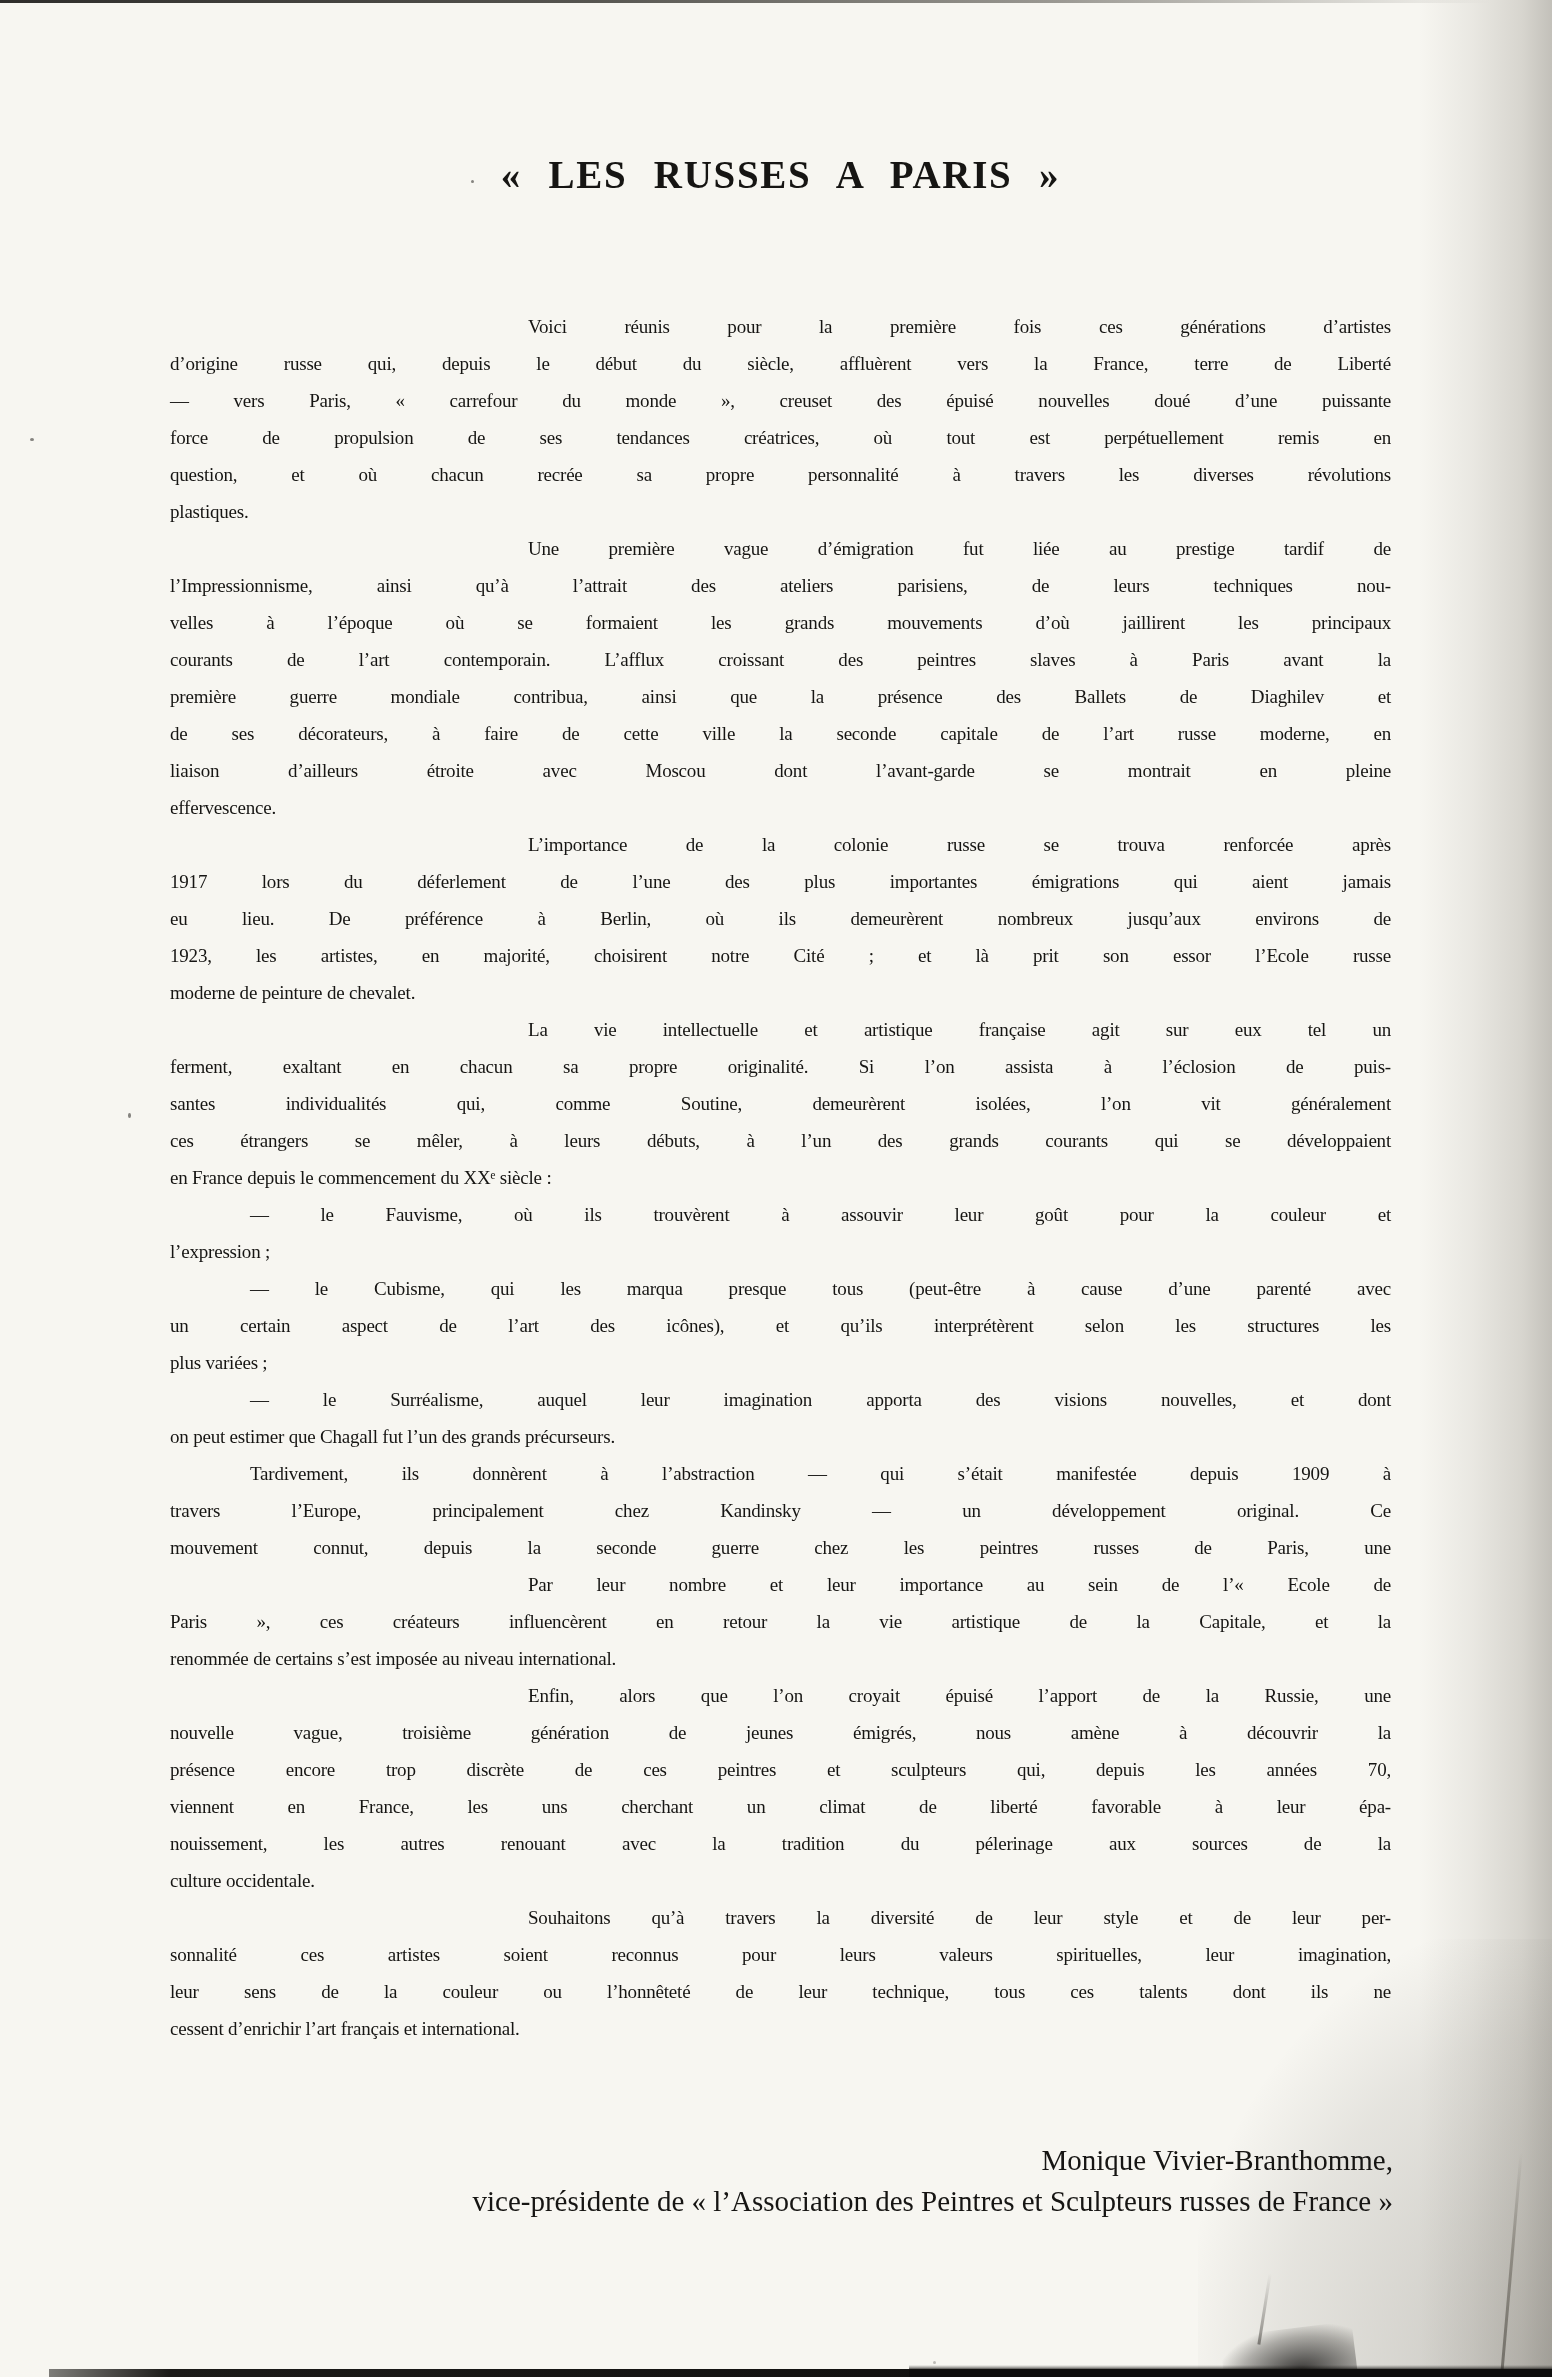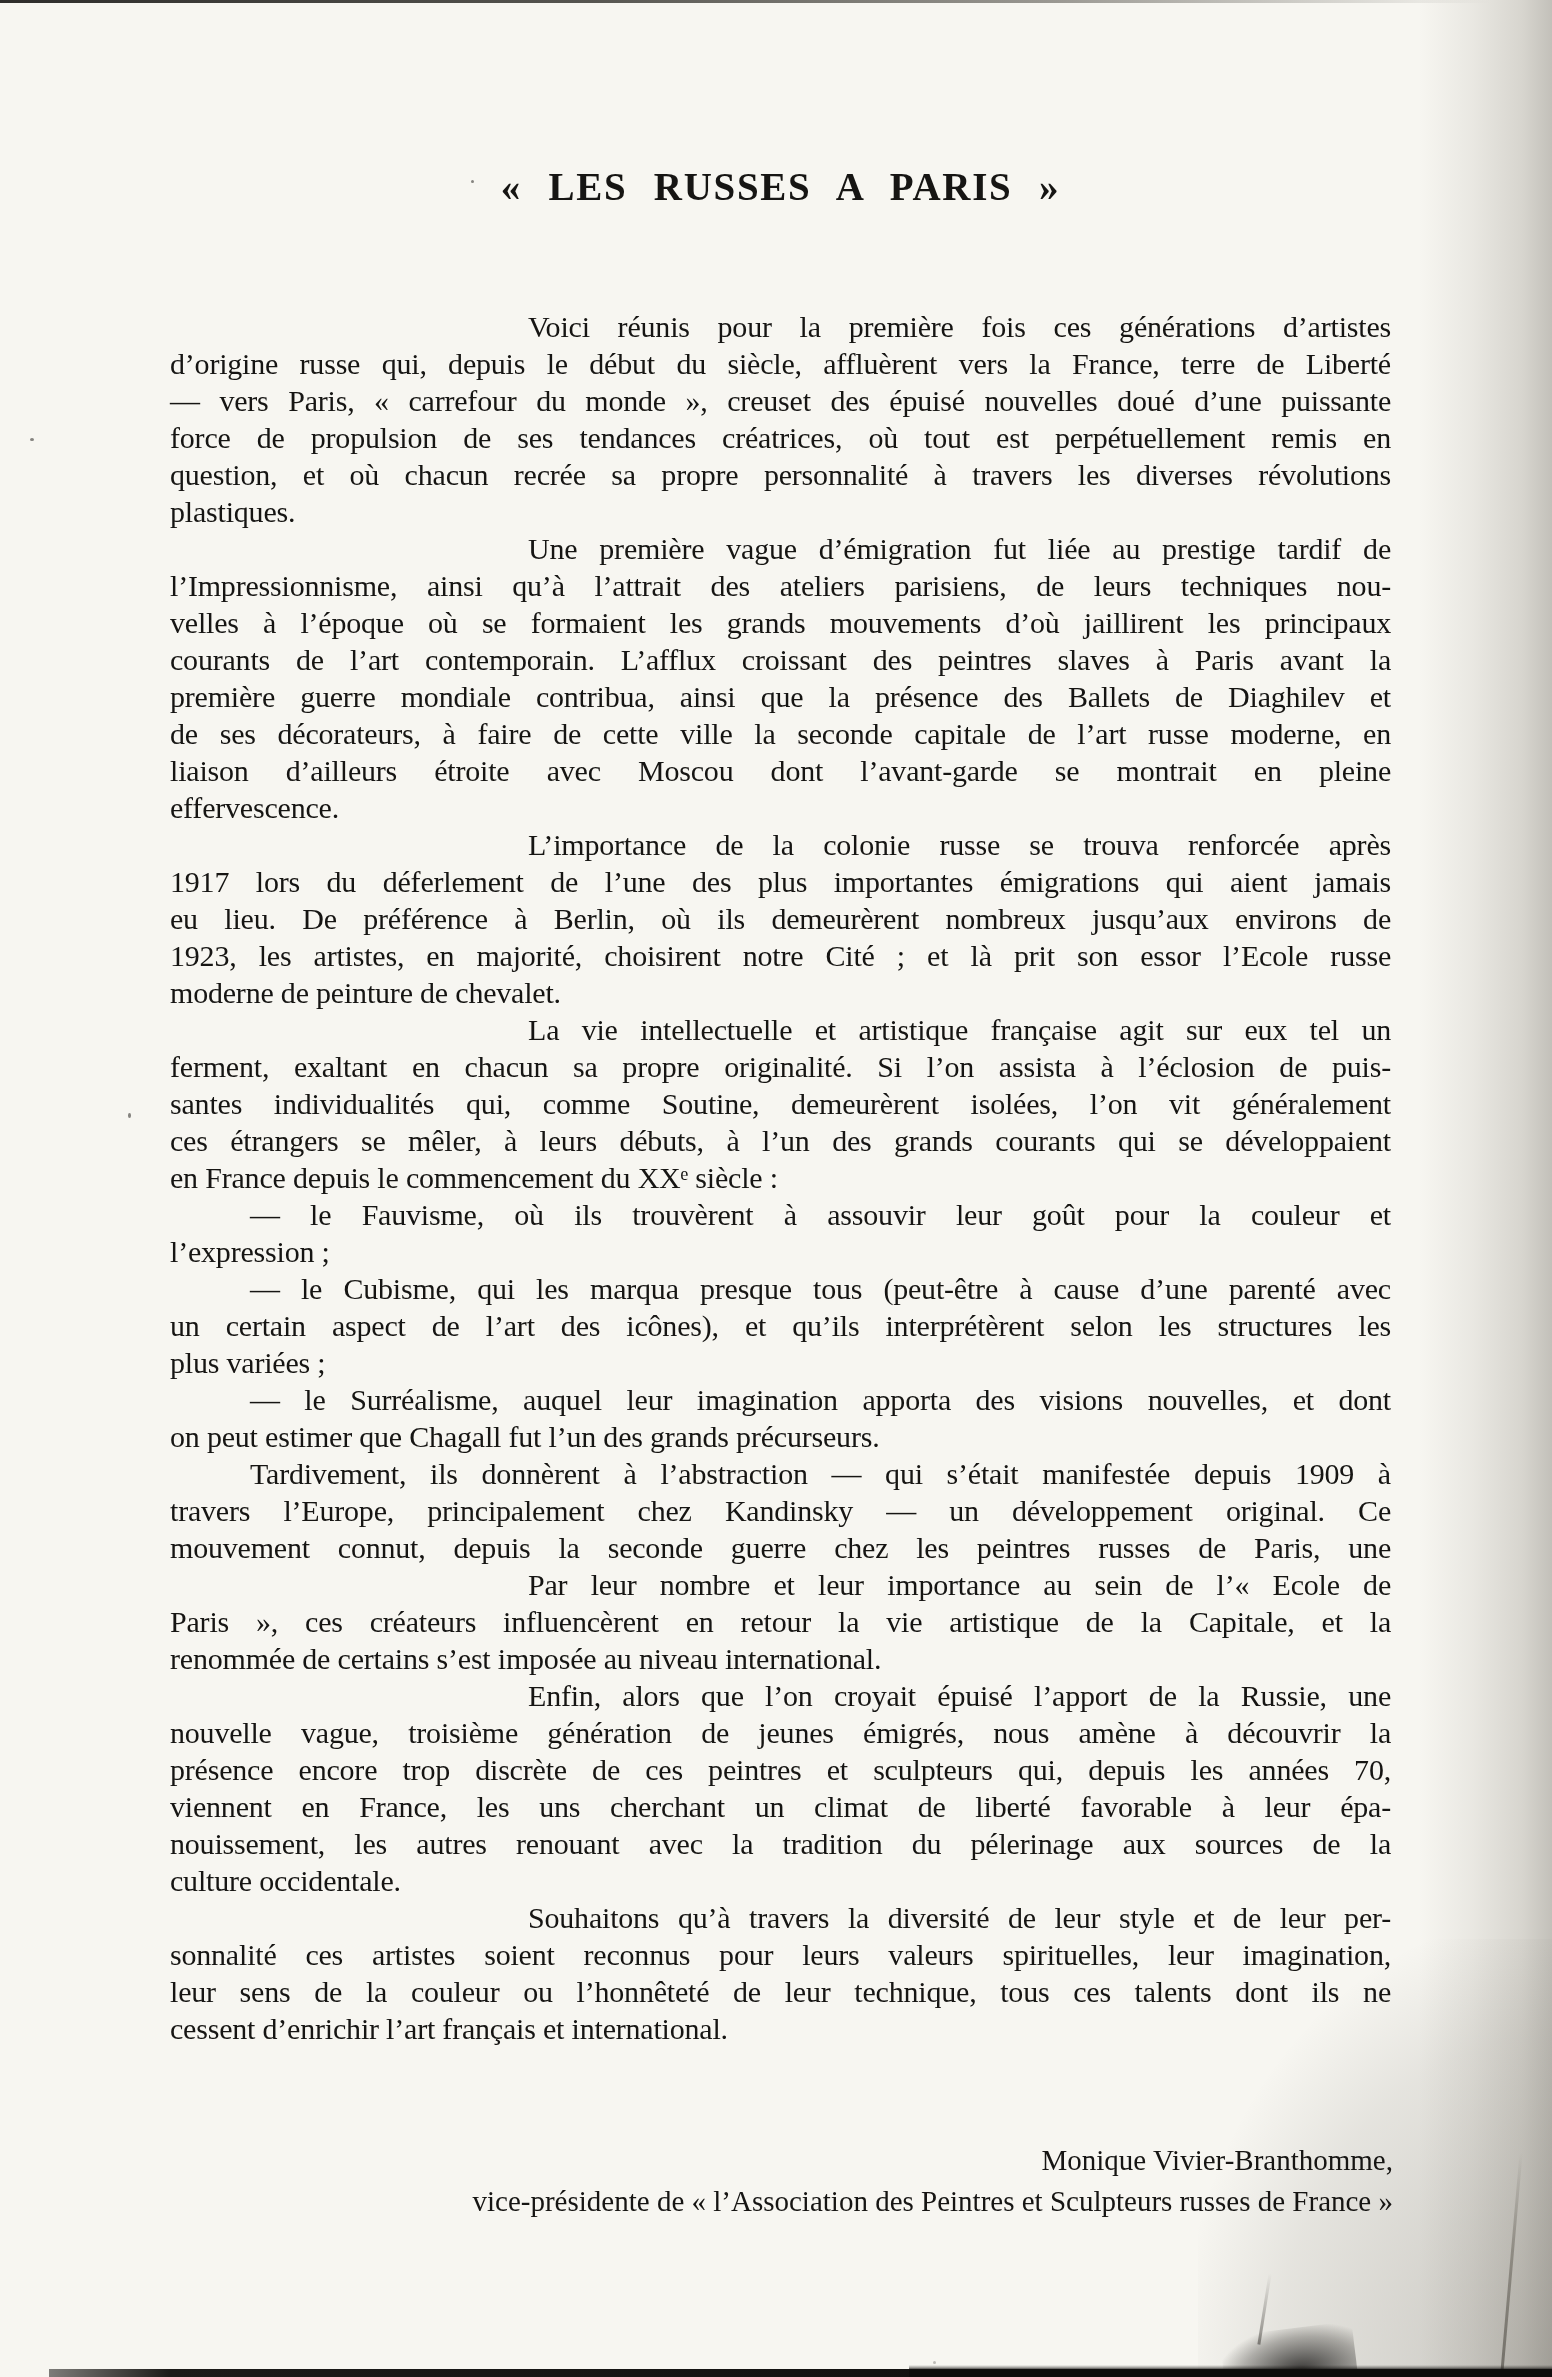--- a/index.html
+++ b/index.html
@@ -53,27 +53,27 @@
     transform:rotate(9deg);
   }
   .speck{position:absolute;background:rgba(40,38,34,.55);border-radius:50%;}
   .speck.s1{left:471px;top:180px;width:3.4px;height:3.4px;}
   .speck.s2{left:30px;top:438px;width:4.2px;height:3.4px;}
   .speck.s3{left:128px;top:1113px;width:3.4px;height:5px;}
   .speck.s4{left:933px;top:2361px;width:3.4px;height:3.4px;opacity:.5;}
 
   
   .title{
-    position:absolute;top:166px;left:170px;width:1221px;margin:0;
+    position:absolute;top:154px;left:170px;width:1221px;margin:0;
     text-align:center;font-weight:bold;font-size:39px;line-height:42px;
     letter-spacing:1.7px;word-spacing:15px;color:var(--ink);
   }
   .text-block{
     position:absolute;top:308px;left:170px;width:1221px;
-    font-size:30px;letter-spacing:-0.2px;
+    font-size:19px;letter-spacing:-0.2px;
   }
   .para{margin:0;}
   .line{
     line-height:37px;
     text-align:justify;text-align-last:justify;
   }
   .line.last{text-align:left;text-align-last:left;}
   .line.first.deep{text-indent:358px;}
   .line.first.normal{text-indent:80px;}
   .signature{

